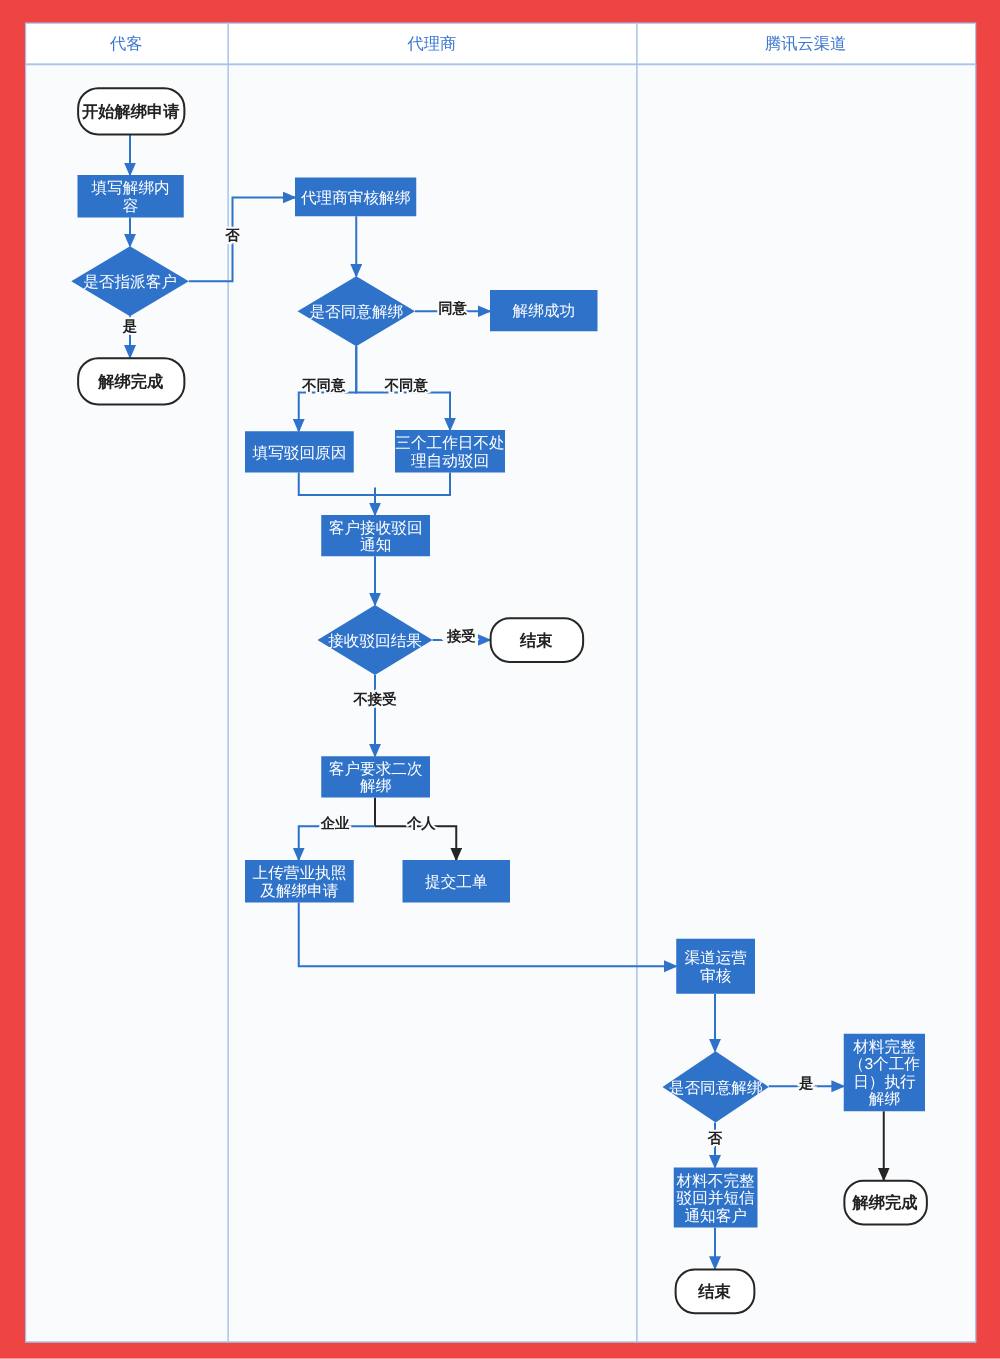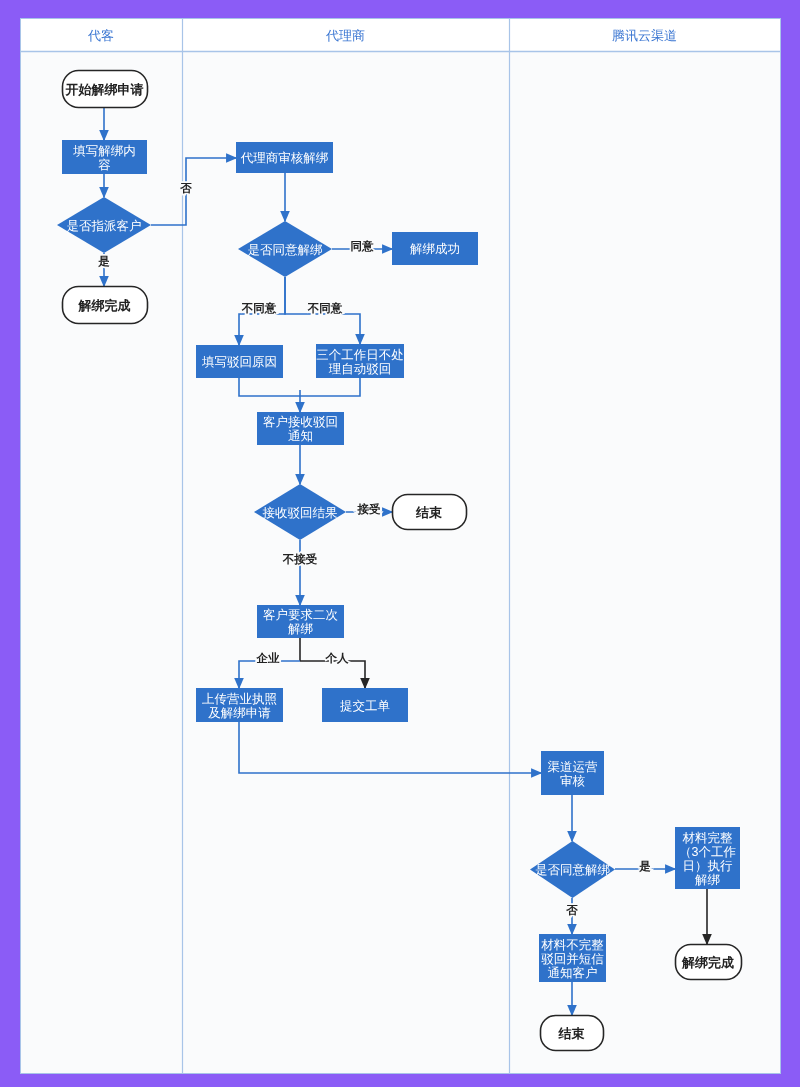--- a/index.html
+++ b/index.html
@@ -10,21 +10,21 @@
   body {
     width: 800px;
     height: 1087px;
     font-family: "Liberation Sans", "DejaVu Sans", sans-serif;
     overflow: hidden;
   }
   #board {
     position: relative;
     width: 800px;
     height: 1087px;
-    background: #8b5cf6;
+    background: #ef4444;
   }
   svg#flow {
     position: absolute;
     left: 0;
     top: 0;
     width: 800px;
     height: 1087px;
   }
   .lane-header-text {
     fill: #3a76d2;

